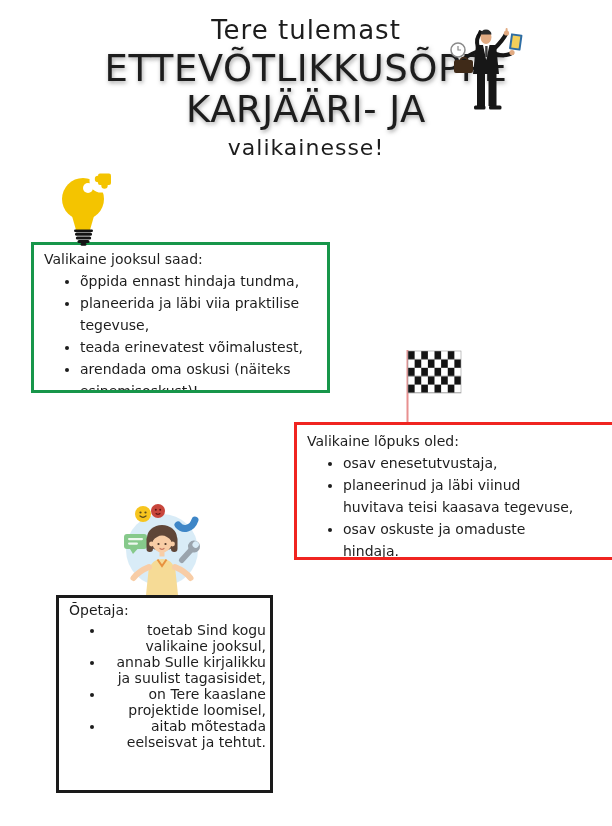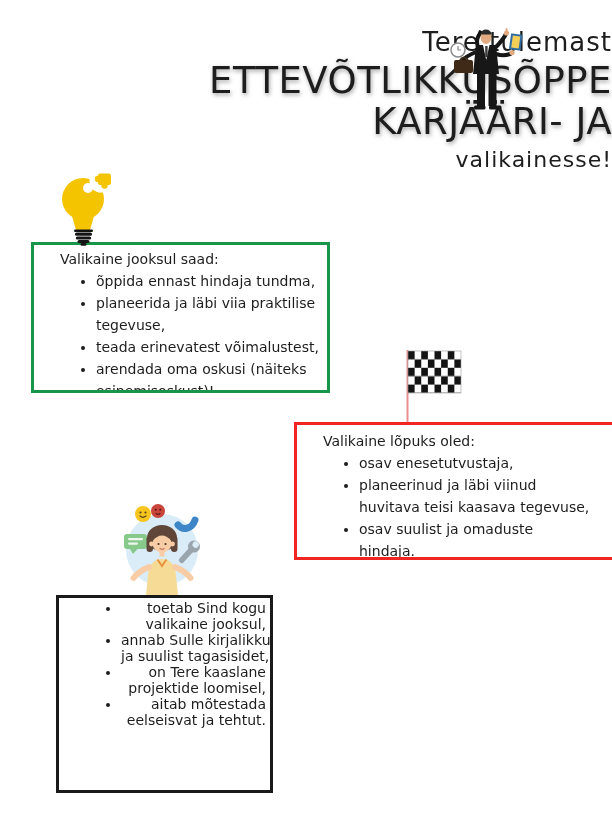--- a/index.html
+++ b/index.html
@@ -3,34 +3,34 @@
 <meta charset="utf-8">
 <style>
   html,body { margin:0; padding:0; background:#ffffff; }
   .page {
     position:relative; width:612px; height:826px; margin:0 auto;
     background:#ffffff; overflow:hidden;
     font-family:"DejaVu Sans","Liberation Sans",sans-serif;
     color:#1d1d1d;
   }
   
-  .header { position:absolute; left:0; top:24px; width:100%; text-align:right; z-index:2; }
+  .header { position:absolute; left:0; top:12px; width:100%; text-align:center; z-index:2; }
   .welcome { font-size:26px; line-height:36px; letter-spacing:1px; }
   .big-title { margin:0; font-size:37px; line-height:41px; font-weight:400; letter-spacing:0.5px;
                text-shadow:1px 2px 4px rgba(90,90,90,0.55); }
   .big-title span { display:block; }
   .subtitle { font-size:22px; line-height:36px; letter-spacing:1px; }
   
   .businessman { position:absolute; left:450px; top:28px; width:78px; height:84px; z-index:5; }
   .bulb        { position:absolute; left:60px;  top:172px; width:52px; height:74px; z-index:4; }
   .flag        { position:absolute; left:401px; top:348px; width:62px; height:80px; z-index:1; }
   .teacher-illu{ position:absolute; left:120px; top:503px; width:88px; height:92px; z-index:1; }
   
   .box { position:absolute; box-sizing:border-box; background:#ffffff; z-index:2;
-         padding:3px 4px 0 26px; overflow:hidden; }
+         padding:3px 4px 0 10px; overflow:hidden; }
   .during-box  { left:31px;  top:242px; width:299px; height:151px; border:3px solid #17964a; }
   .end-box     { left:266px; top:422px; width:322px; height:138px; border:3px solid #f02420; padding-top:5px;margin-left:28px; }
   .teacher-box { left:56px;  top:595px; width:217px; height:198px; border:3px solid #1a1a1a; padding-top:2px; }
   .box-title { font-size:14px; line-height:22px; white-space:pre; }
   .teacher-box .box-title { line-height:21.5px; }
   .box-list { margin:0; padding:0 0 0 36px; list-style:disc; }
   .box-list li { font-size:14px; line-height:22px; white-space:pre; }
   .teacher-box .box-list li { line-height:16px;text-align:right; }
 </style>
 </head>
@@ -121,21 +121,21 @@
       <rect x="7" y="3" width="53" height="42" fill="url(#chk)" stroke="#9a9a9a" stroke-width="0.6"></rect>
     </svg>
   </div>
 
   <section class="box end-box">
     <div class="box-title">Valikaine lõpuks oled:</div>
     <ul class="box-list">
       <li>osav enesetutvustaja,</li>
       <li>planeerinud ja läbi viinud
 huvitava teisi kaasava tegevuse,</li>
-      <li>osav suulist ja omaduste
+      <li>osav oskuste ja omaduste
 hindaja.</li>
     </ul>
   </section>
 
   <div class="teacher-illu">
     <svg width="88" height="92" viewBox="0 0 88 92">
       <circle cx="42" cy="47" r="36" fill="#d9ecf7"></circle>
 
       <circle cx="23" cy="11" r="8" fill="#f7c51e"></circle>
       <circle cx="20.5" cy="9.5" r="1.1" fill="#5a4a1a"></circle>
@@ -171,20 +171,21 @@
       <path d="M40 45.5 q 2 1.8 4 0" stroke="#c97b63" stroke-width="1.2" fill="none" stroke-linecap="round"></path>
       <rect x="39.5" y="48.5" width="5" height="5" fill="#f8cda6"></rect>
       <path d="M26 92 l 2.5 -24 q 3 -12 13.5 -12 q 10.5 0 13.5 12 l 2.5 24 z" fill="#f6db96"></path>
       <path d="M37.5 56.5 l 4.5 6.5 l 4.5 -6.5" stroke="#e8923e" stroke-width="2" fill="none"></path>
       <path d="M29 64 Q 19 68 13.5 75" stroke="#f8cda6" stroke-width="6" fill="none" stroke-linecap="round"></path>
       <path d="M55 64 Q 65 68 70.5 75" stroke="#f8cda6" stroke-width="6" fill="none" stroke-linecap="round"></path>
     </svg>
   </div>
 
   <section class="box teacher-box">
+    <div class="box-title">Õpetaja:</div>
     <ul class="box-list">
       <li>toetab Sind kogu
 valikaine jooksul,</li>
       <li>annab Sulle kirjalikku
 ja suulist tagasisidet,</li>
       <li>on Tere kaaslane
 projektide loomisel,</li>
       <li>aitab mõtestada
 eelseisvat ja tehtut.</li>
     </ul>

